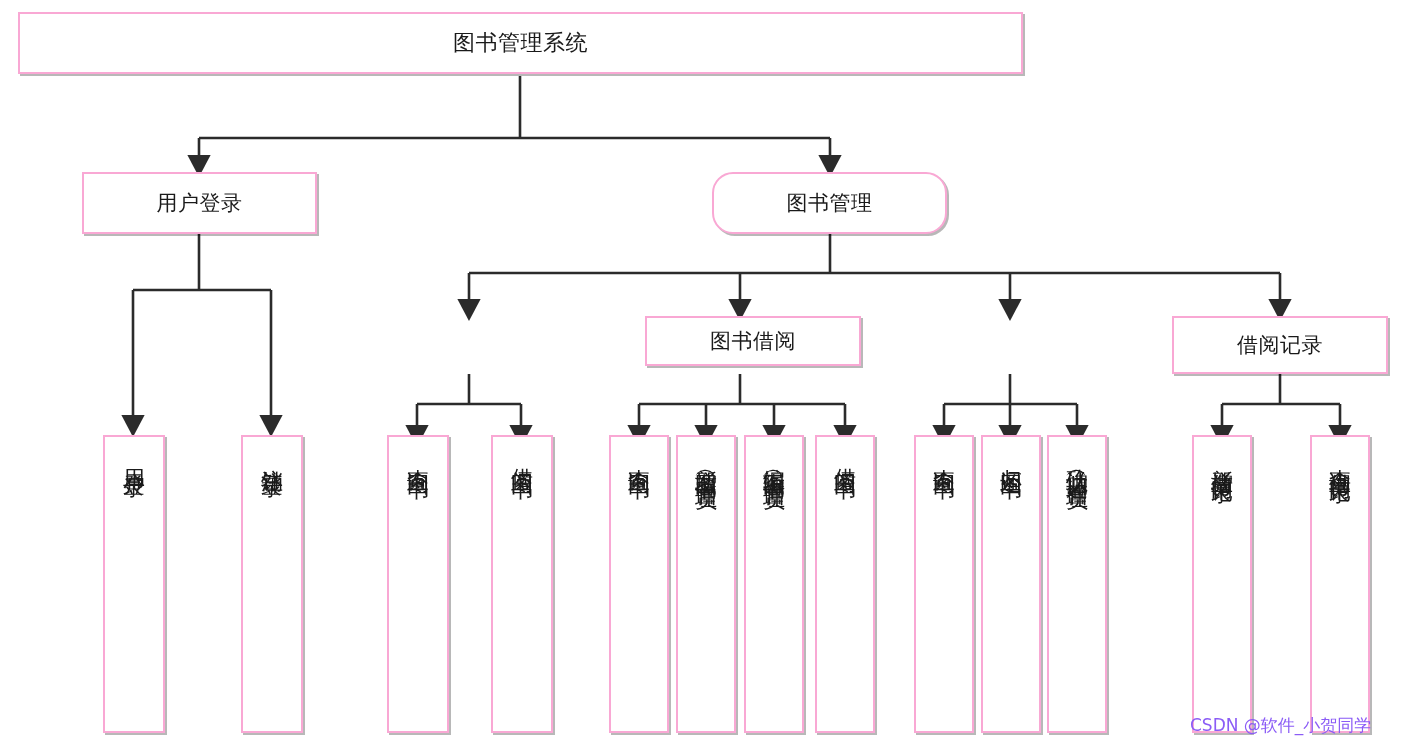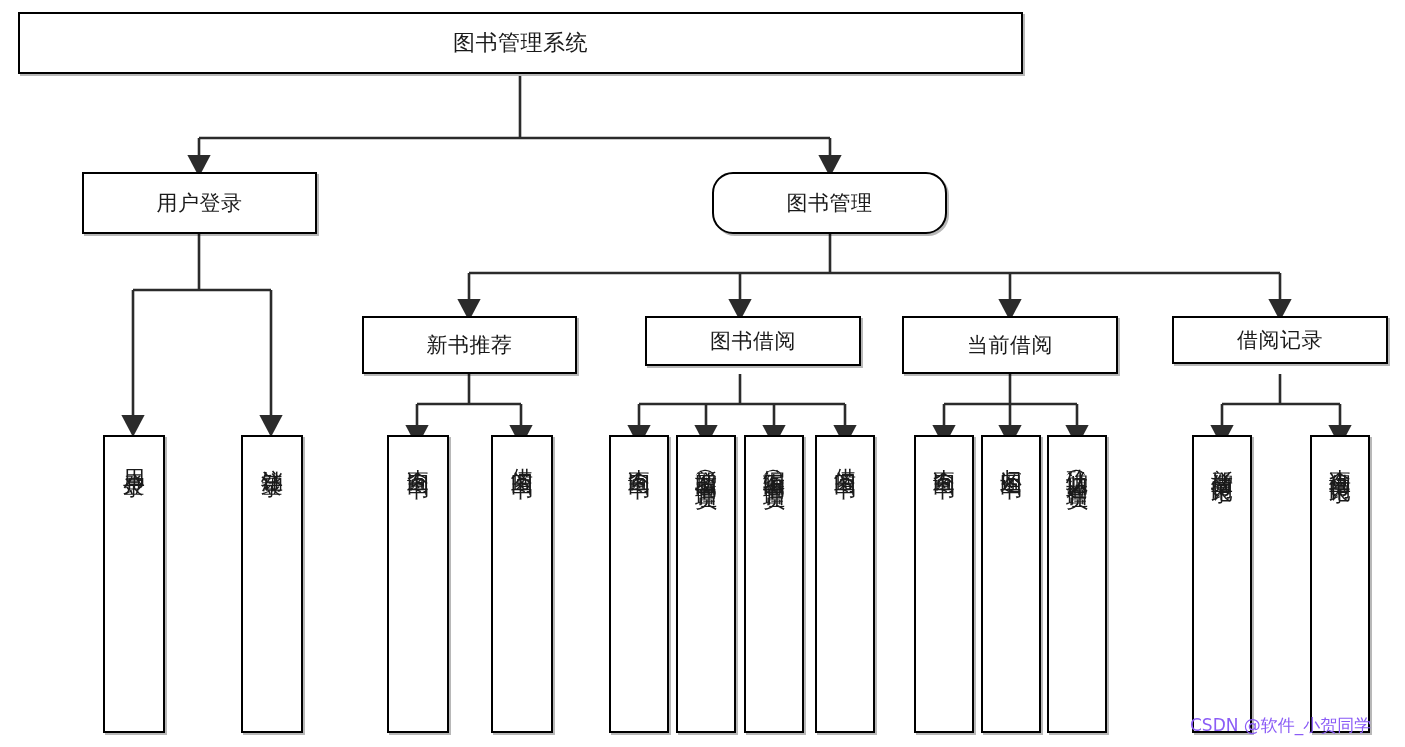--- a/index.html
+++ b/index.html
@@ -23,21 +23,21 @@
     left: 0;
     top: 0;
     width: 1405px;
     height: 747px;
     pointer-events: none;
   }
   .node {
     position: absolute;
     box-sizing: border-box;
     background: #ffffff;
-    border: 2px solid #000000;
+    border: 2px solid #f9a8d4;
     box-shadow: 2px 2px 0 rgba(0,0,0,0.28);
     display: flex;
     align-items: center;
     justify-content: center;
     z-index: 3;
   }
   .node .lbl {
     color: #1a1a1a;
     text-align: center;
     line-height: 1.18;
@@ -131,30 +131,24 @@
     <span class="lbl">图书管理系统</span>
   </div>
 
   <div class="node horiz" style="left:82px; top:172px; width:235px; height:62px;">
     <span class="lbl">用户登录</span>
   </div>
   <div class="node horiz" style="left:712px; top:172px; width:235px; height:62px;border-radius:21px;">
     <span class="lbl">图书管理</span>
   </div>
 
-  <div class="node horiz" style="left:362px; top:316px; width:215px; height:58px;">
-    <span class="lbl">新书推荐</span>
-  </div>
   <div class="node horiz" style="left:632px; top:316px; width:216px; height:50px;margin-left:13px;">
     <span class="lbl">图书借阅</span>
   </div>
-  <div class="node horiz" style="left:902px; top:316px; width:216px; height:58px;">
-    <span class="lbl">当前借阅</span>
-  </div>
-  <div class="node horiz" style="left:1172px; top:316px; width:216px; height:48px;justify-content:center;">
+  <div class="node horiz" style="left:1172px; top:316px; width:216px; height:58px;justify-content:center;">
     <span class="lbl">借阅记录</span>
   </div>
 
   <div class="node vert" style="left:103px; top:435px; width:62px; height:298px;">
     <span class="lbl">用户登录</span>
   </div>
   <div class="node vert" style="left:241px; top:435px; width:62px; height:298px;">
     <span class="lbl">注销登录</span>
   </div>
 

